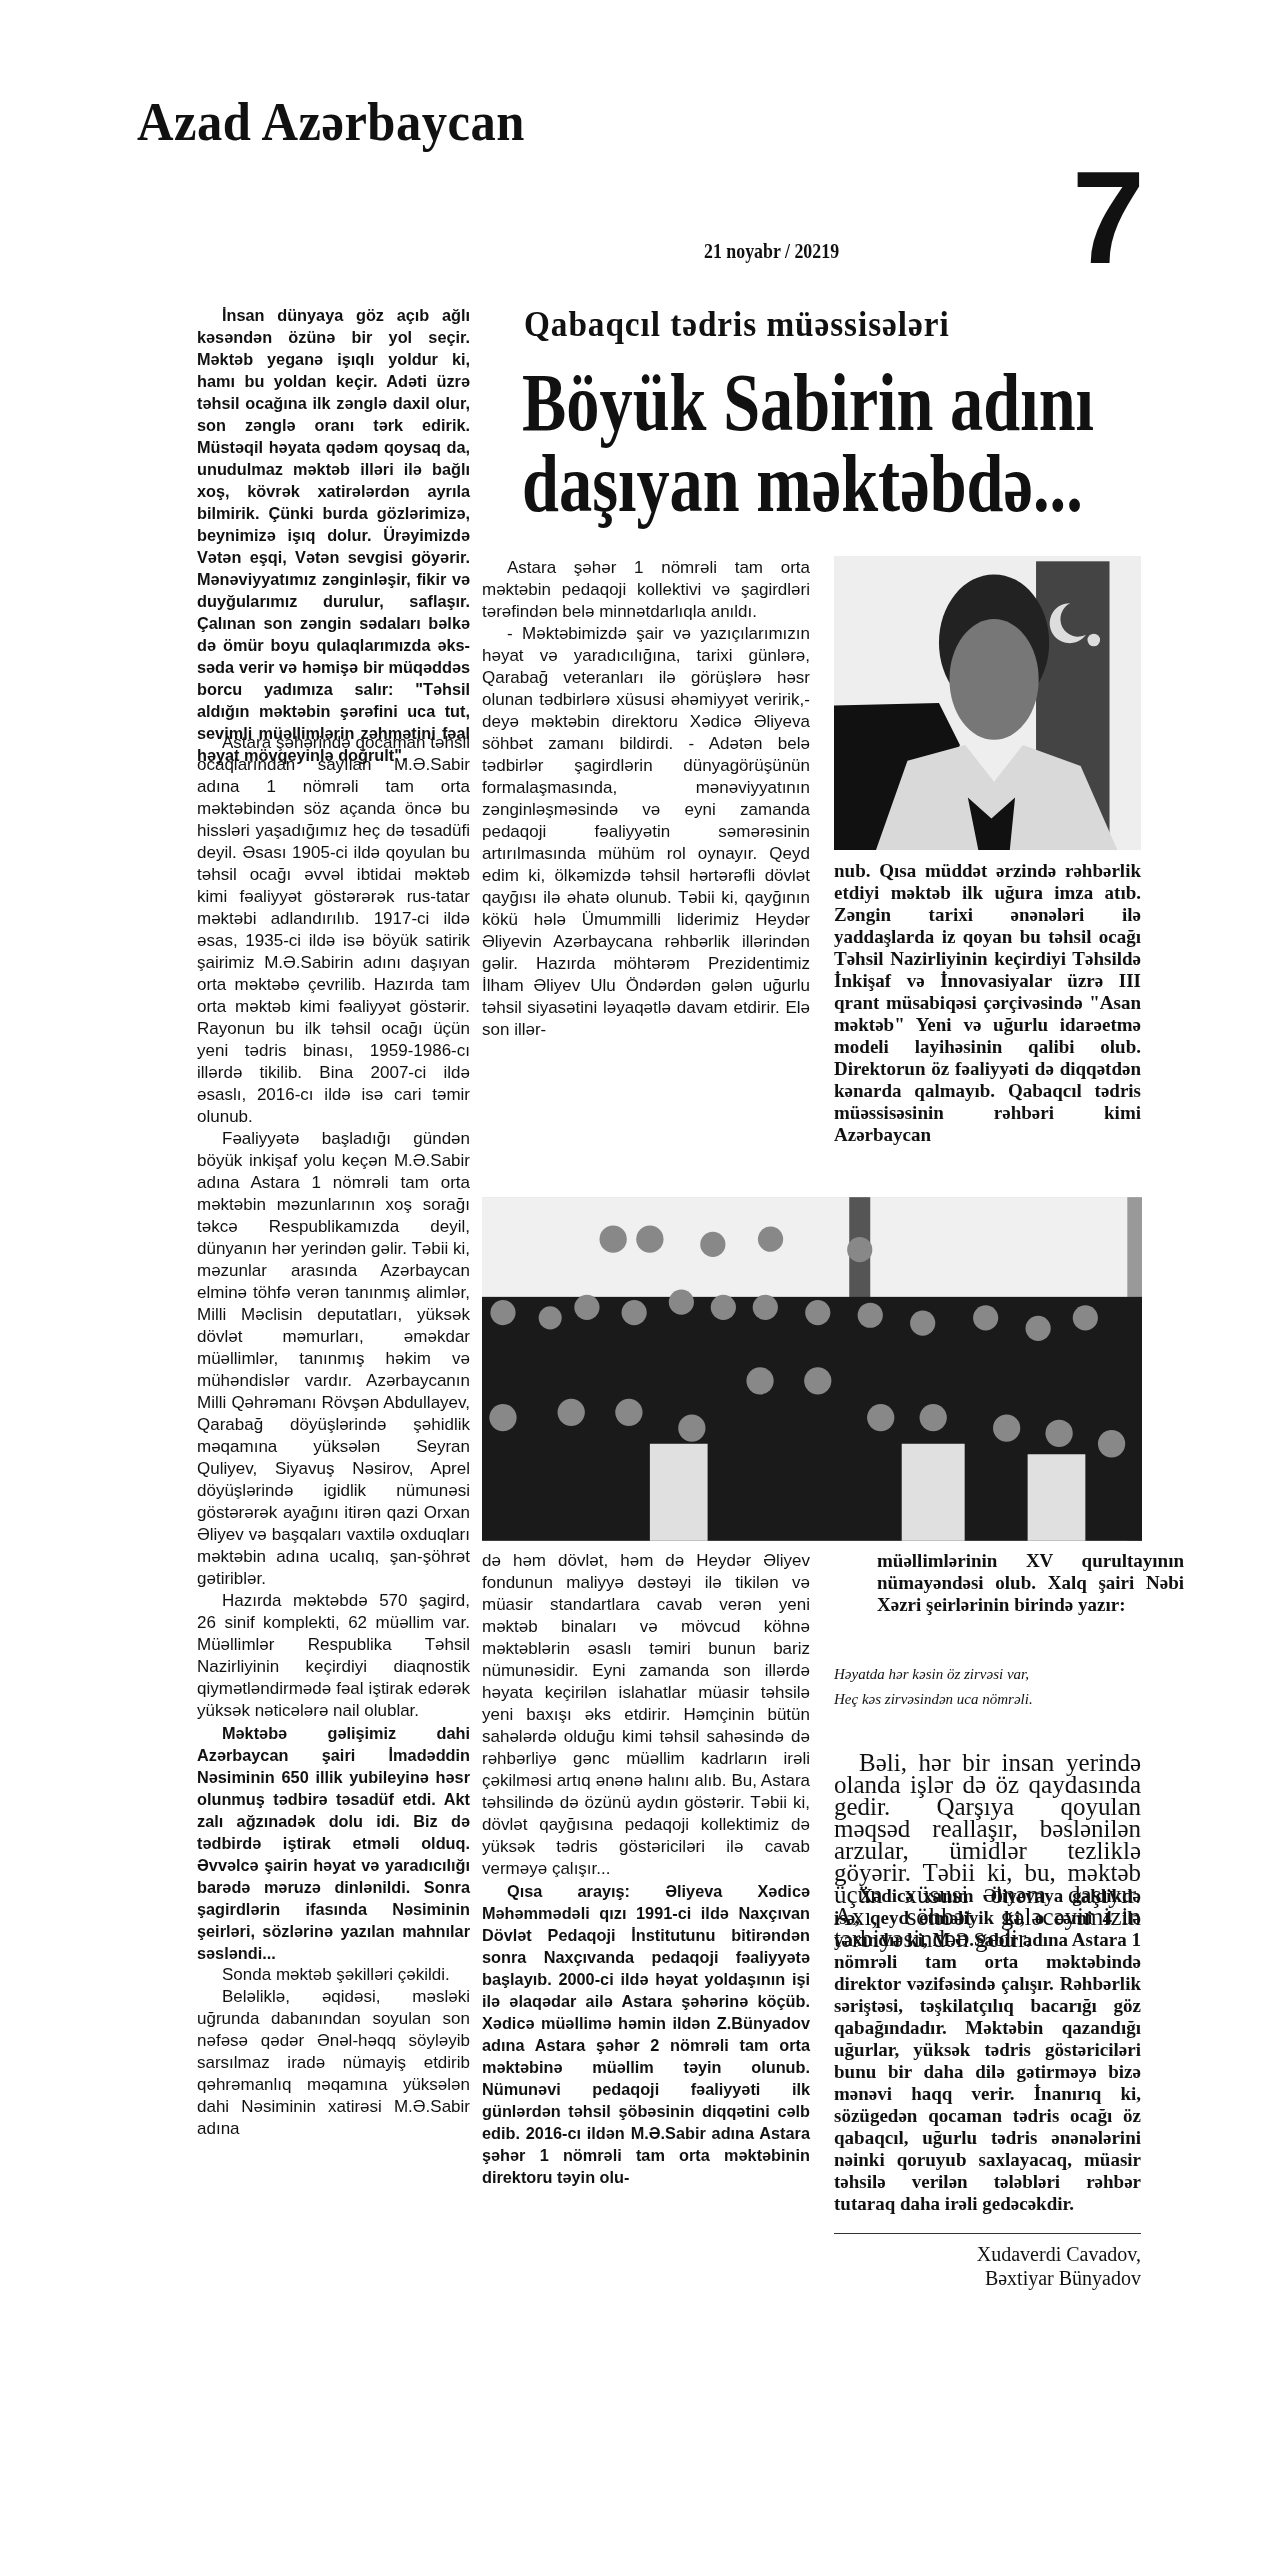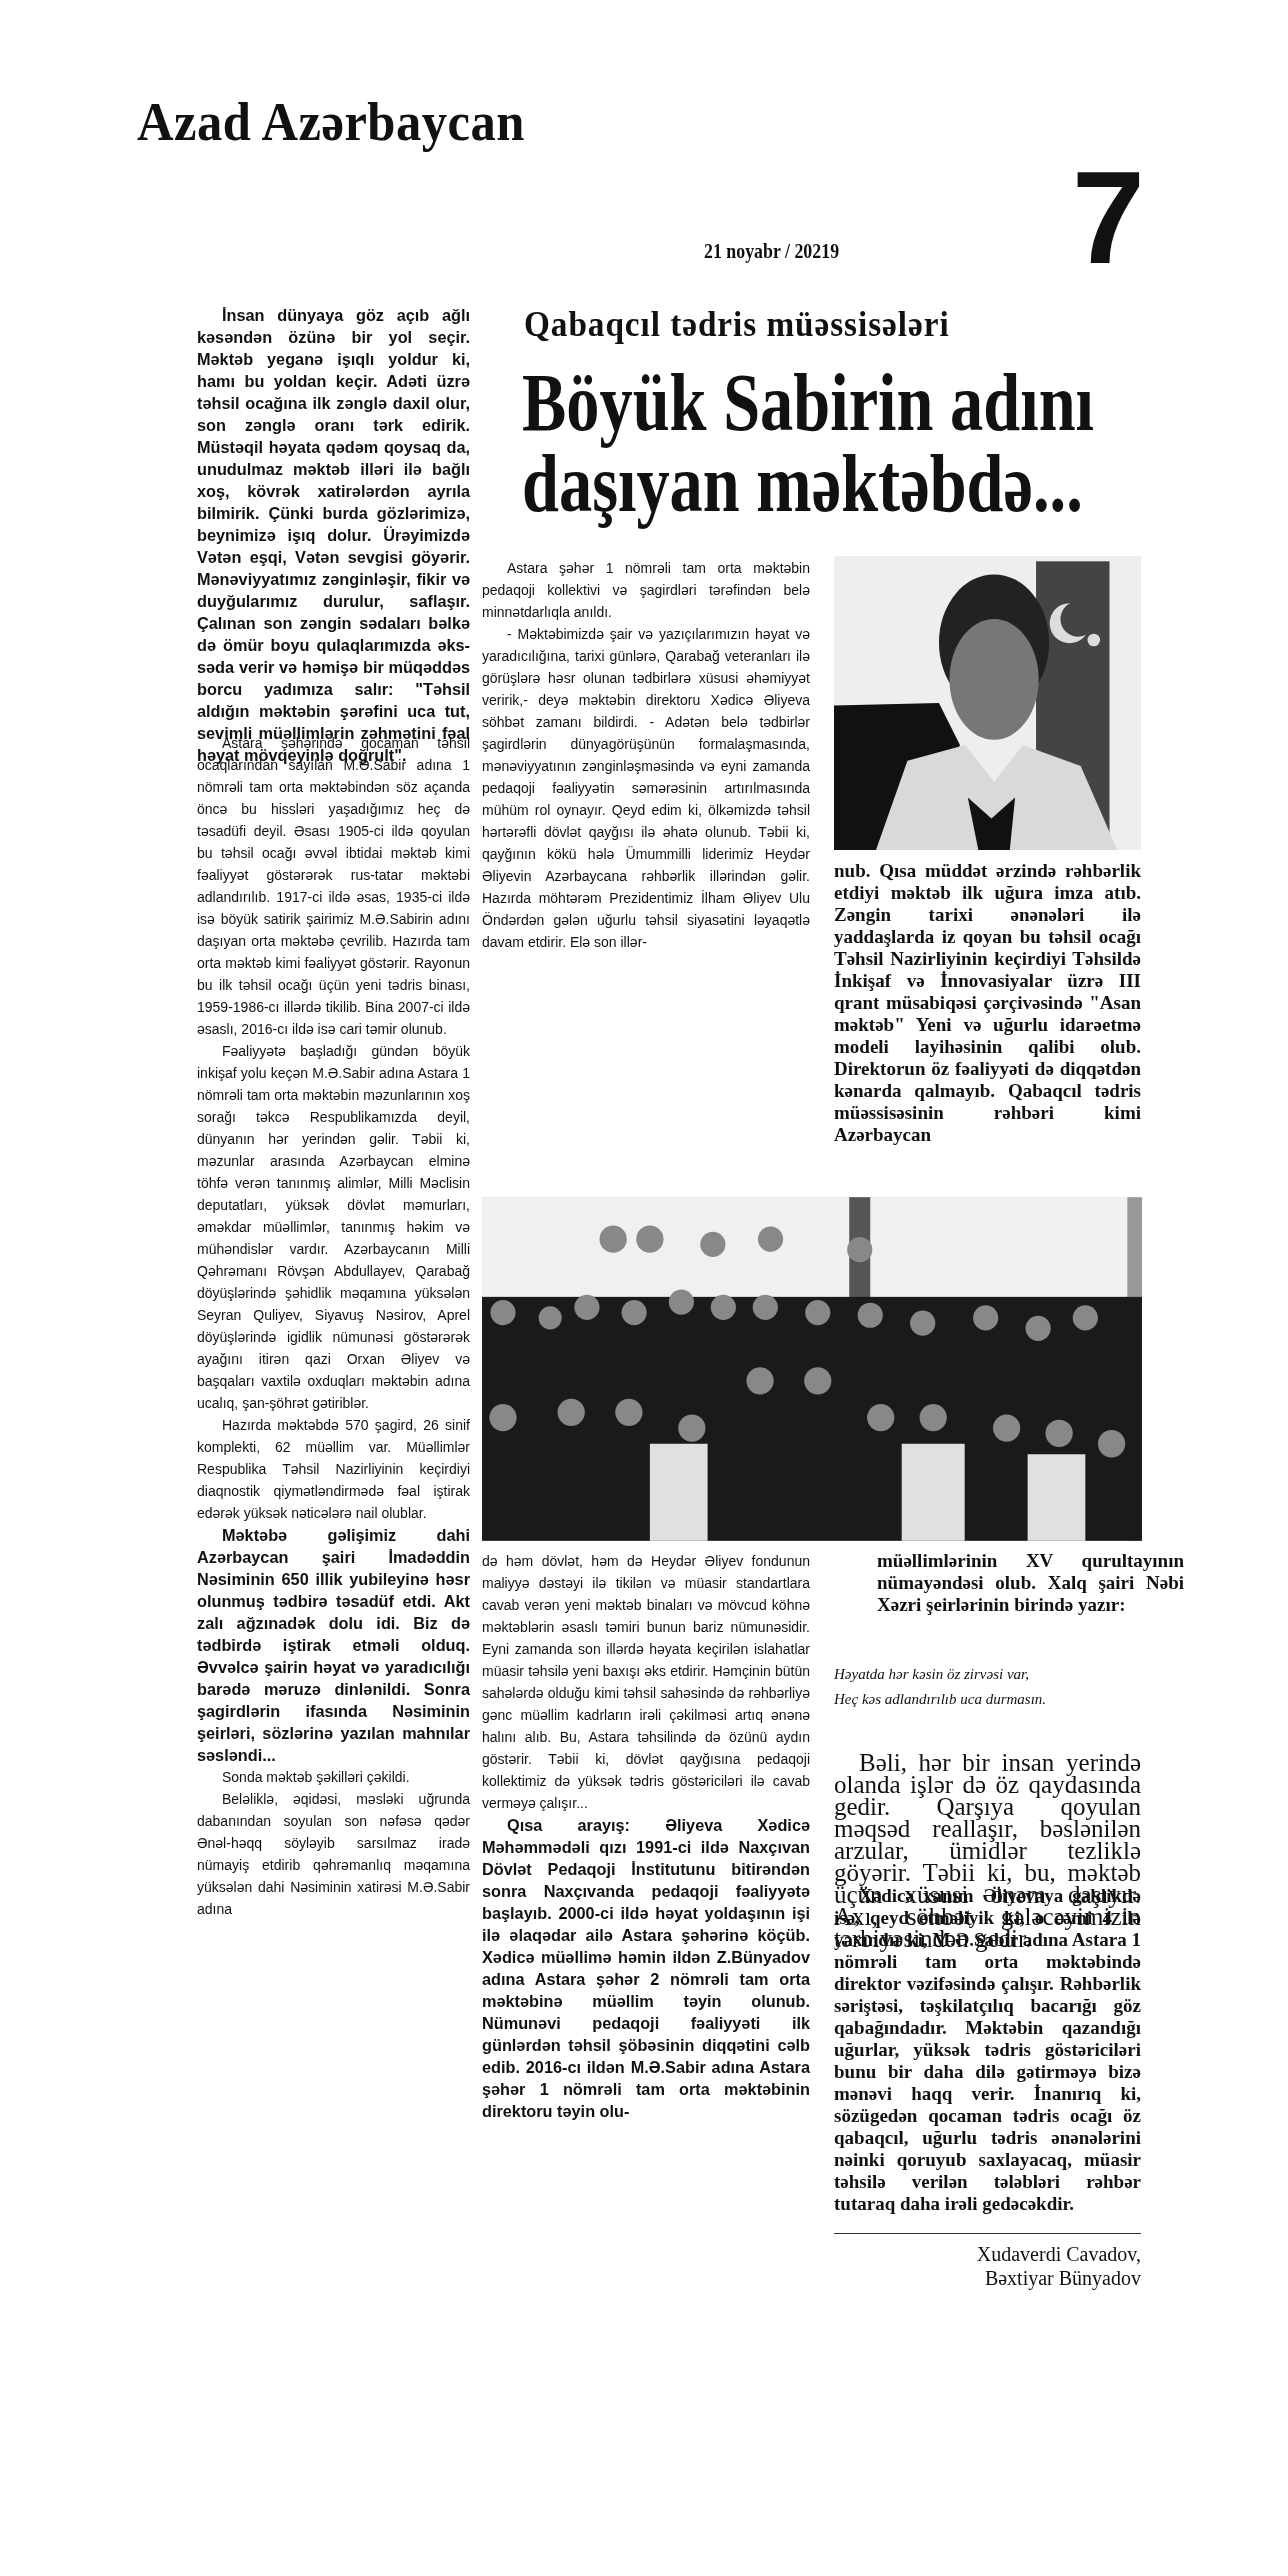--- a/index.html
+++ b/index.html
@@ -7,21 +7,21 @@
   .abs { position:absolute; }
   #masthead { left:137px; top:94px; font-size:55px; font-weight:bold; letter-spacing:0.5px; transform:scaleX(0.92); transform-origin:left top; line-height:1; }
   #date { left:704px; top:239px; font-size:21px; font-weight:bold; transform:scaleX(0.85); transform-origin:left top; }
   #page-num { left:1072px; top:152px; font-size:131px; font-family:"Liberation Sans", sans-serif; line-height:1; font-weight:bold; }
   #kicker { left:524px; top:307px; font-size:35px; font-weight:bold; letter-spacing:1px; line-height:1; transform:scaleX(0.95); transform-origin:left top; }
   #headline { left:522px; top:362px; font-size:83px; font-weight:bold; line-height:0.98; transform:scaleX(0.80); transform-origin:left top; white-space:nowrap; }
   .col { position:absolute; font-size:18px; line-height:22px; text-align:justify; hyphens:manual; }
   .col p { margin:0; text-indent:25px; }
   .col p.noindent { text-indent:0; }
   .bold { font-weight:bold; font-family:"Liberation Sans", sans-serif; font-size:16.3px; }
-  .sans { font-family:"Liberation Sans", sans-serif; font-size:14px; }
+  .sans { font-family:"Liberation Sans", sans-serif; font-size:17px; }
   .narrowbold { font-weight:bold; font-family:"Liberation Serif", serif; font-size:19px; }
   .narrow { font-family:"Liberation Serif", serif; font-size:25px; }
   #col1 { left:197px; top:304px; width:273px; }
   #col1b { left:197px; top:718px; width:273px; }
   #col2 { left:482px; top:557px; width:328px; }
   #col3a { left:834px; top:860px; width:307px; }
   #col2b { left:482px; top:1550px; width:328px; }
   #col3b { left:834px; top:1550px; width:307px;margin-left:43px; }
   #poem { left:834px; top:1662px; width:307px; font-style:italic; font-size:15px; line-height:25px; }
   #col3c { left:834px; top:1728px; width:307px; }
@@ -128,21 +128,21 @@
 <div id="col2b" class="col">
   <p class="sans noindent">də həm dövlət, həm də Heydər Əliyev fondunun maliyyə dəstəyi ilə tikilən və müasir standartlara cavab verən yeni məktəb binaları və mövcud köhnə məktəblərin əsaslı təmiri bunun bariz nümunəsidir. Eyni zamanda son illərdə həyata keçirilən islahatlar müasir təhsilə yeni baxışı əks etdirir. Həmçinin bütün sahələrdə olduğu kimi təhsil sahəsində də rəhbərliyə gənc müəllim kadrların irəli çəkilməsi artıq ənənə halını alıb. Bu, Astara təhsilində də özünü aydın göstərir. Təbii ki, dövlət qayğısına pedaqoji kollektimiz də yüksək tədris göstəriciləri ilə cavab verməyə çalışır...</p>
   <p class="bold">Qısa arayış: Əliyeva Xədicə Məhəmmədəli qızı 1991-ci ildə Naxçıvan Dövlət Pedaqoji İnstitutunu bitirəndən sonra Naxçıvanda pedaqoji fəaliyyətə başlayıb. 2000-ci ildə həyat yoldaşının işi ilə əlaqədar ailə Astara şəhərinə köçüb. Xədicə müəllimə həmin ildən Z.Bünyadov adına Astara şəhər 2 nömrəli tam orta məktəbinə müəllim təyin olunub. Nümunəvi pedaqoji fəaliyyəti ilk günlərdən təhsil şöbəsinin diqqətini cəlb edib. 2016-cı ildən M.Ə.Sabir adına Astara şəhər 1 nömrəli tam orta məktəbinin direktoru təyin olu-</p>
 </div>
 
 <div id="col3b" class="col">
   <p class="narrowbold noindent">müəllimlərinin XV qurultayının nümayəndəsi olub. Xalq şairi Nəbi Xəzri şeirlərinin birində yazır:</p>
 </div>
 <div id="poem" class="abs">
   <div>Həyatda hər kəsin öz zirvəsi var,</div>
-  <div>Heç kəs adlandırılıb uca durmasın.</div>
+  <div>Heç kəs zirvəsindən uca nömrəli.</div>
 </div>
 <div id="col3c" class="col" style="top:1752px;">
   <p class="narrow">Bəli, hər bir insan yerində olanda işlər də öz qaydasında gedir. Qarşıya qoyulan məqsəd reallaşır, bəslənilən arzular, ümidlər tezliklə göyərir. Təbii ki, bu, məktəb üçün xüsusi önəm daşıyır. Axı, söhbət gələcəyimizin tərbiyəsindən gedir.</p>
 </div>
 <div id="col3d" class="col" style="top:1885px;">
   <p class="narrowbold">Xədicə xanım Əliyevaya gəldikdə isə, qeyd etməliyik ki, o cəmi 4 ilə yaxındır ki, M.Ə.Sabir adına Astara 1 nömrəli tam orta məktəbində direktor vəzifəsində çalışır. Rəhbərlik səriştəsi, təşkilatçılıq bacarığı göz qabağındadır. Məktəbin qazandığı uğurlar, yüksək tədris göstəriciləri bunu bir daha dilə gətirməyə bizə mənəvi haqq verir. İnanırıq ki, sözügedən qocaman tədris ocağı öz qabaqcıl, uğurlu tədris ənənələrini nəinki qoruyub saxlayacaq, müasir təhsilə verilən tələbləri rəhbər tutaraq daha irəli gedəcəkdir.</p>
 </div>
 <div id="rule" class="abs"></div>
 <div id="byline" class="abs">
   <div>Xudaverdi Cavadov,</div>

